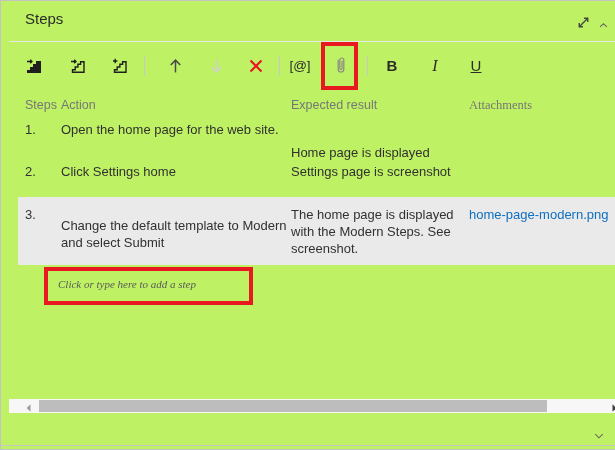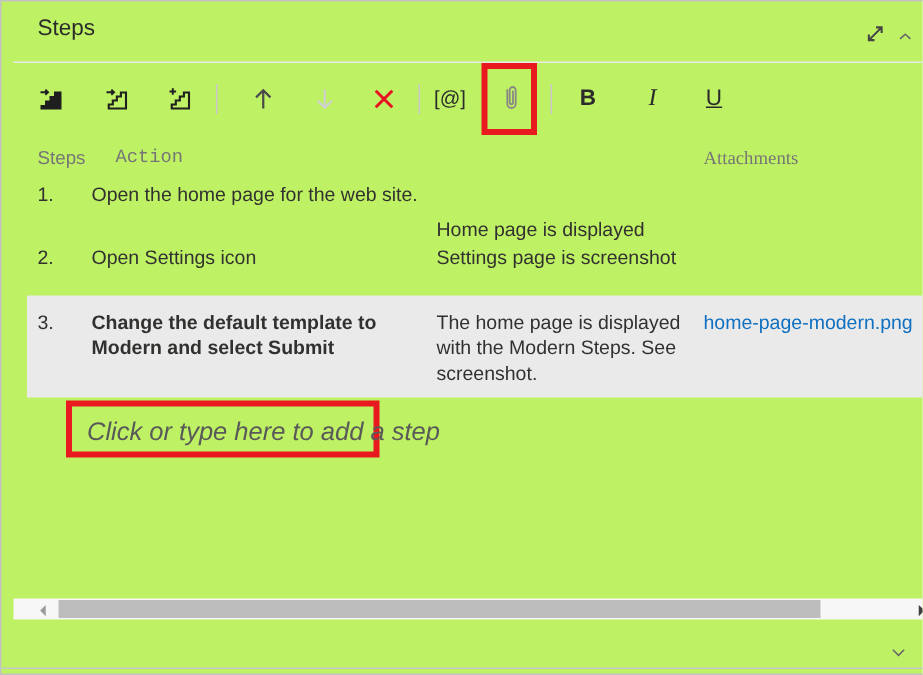--- a/index.html
+++ b/index.html
@@ -20,21 +20,21 @@
   .bold-b{font-weight:700;font-size:15px;}
   .italic-i{font-family:"Liberation Serif",serif;font-style:italic;font-size:16px;}
   .under-u{font-size:15px;text-decoration:underline;}
   .red-box{border:4px solid #e8191f;box-sizing:border-box;pointer-events:none;}
   
   .col-head{top:97px;font-size:12.5px;color:#767676;}
   .cell{font-size:13px;line-height:17px;color:#323130;}
   .row3-bg{top:196px;left:17px;right:1px;height:68px;background:#eaeaea;}
   .link{color:#0f6fc0;cursor:pointer;text-decoration:none;white-space:nowrap;}
   .add-box{left:43px;top:266px;width:209px;height:38px;border:4px solid #e8191f;box-sizing:border-box;}
-  .add-text{left:57px;top:277px;font-size:17px;font-style:italic;color:#595959;cursor:text;}
+  .add-text{left:57px;top:277px;font-size:11px;font-style:italic;color:#595959;cursor:text;font-family:Liberation Serif, serif;}
   
   .scrollbar{top:398px;left:8px;right:2px;height:14px;background:#f7f7f7;}
   .sb-thumb{position:absolute;left:30px;top:1px;width:508px;height:12px;background:#bdbdbd;cursor:grab;}
   .sb-arrow{position:absolute;top:1px;width:12px;height:12px;cursor:pointer;}
   
   .param-label{left:24px;top:419px;font-size:14px;color:#2b2b2b;}
   .bottom-divider{top:444px;left:0;right:0;height:1px;background:#c6c6c6;}
 </style>
 </head>
 <body>
@@ -103,39 +103,40 @@
 
   <div class="abs red-box" style="left:320px;top:41px;width:37px;height:48px;"></div>
 
   <div class="abs tb-sep" style="left:366px;"></div>
 
   <div class="abs tb-btn tb-text bold-b" style="left:378px;">B</div>
   <div class="abs tb-btn tb-text italic-i" style="left:421px;">I</div>
   <div class="abs tb-btn tb-text under-u" style="left:462px;">U</div>
 
   <div class="abs col-head" style="left:24px;">Steps</div>
-  <div class="abs col-head" style="left:76px;font-family:Liberation Mono, monospace;">Action</div>
+  <div class="abs col-head" style="left:60px;">Action</div>
+  <div class="abs col-head" style="left:290px;">Expected result</div>
   <div class="abs col-head" style="left:468px;font-family:Liberation Serif, serif;">Attachments</div>
 
   <div>
     <div class="abs cell" style="left:24px;top:120px;">1.</div>
     <div class="abs cell" style="left:60px;top:120px;width:230px;">Open the home page for the web site.</div>
     <div class="abs cell" style="left:290px;top:123px;width:178px;margin-top:20px;">Home page is displayed</div>
   </div>
 
   <div>
     <div class="abs cell" style="left:24px;top:162px;">2.</div>
-    <div class="abs cell" style="left:60px;top:162px;width:230px;">Open Settings icon</div>
+    <div class="abs cell" style="left:60px;top:162px;width:230px;">Click Settings home</div>
     <div class="abs cell" style="left:290px;top:162px;width:178px;">Settings page is screenshot</div>
   </div>
 
   <div class="abs row3-bg"></div>
   <div>
     <div class="abs cell" style="left:24px;top:205px;">3.</div>
-    <div class="abs cell" style="left:60px;top:205px;width:230px;font-weight:bold;">Change the default template to Modern and select Submit</div>
+    <div class="abs cell" style="left:60px;top:216px;width:230px;">Change the default template to Modern and select Submit</div>
     <div class="abs cell" style="left:290px;top:205px;width:178px;">The home page is displayed with the Modern Steps. See screenshot.</div>
     <a class="abs cell link" style="left:468px;top:205px;">home-page-modern.png</a>
   </div>
 
   <div class="abs add-box"></div>
   <div class="abs add-text">Click or type here to add a step</div>
 
   <div class="abs scrollbar">
     <div class="sb-arrow" style="left:14px;">
       <svg width="12" height="12" viewBox="0 0 16 16">

